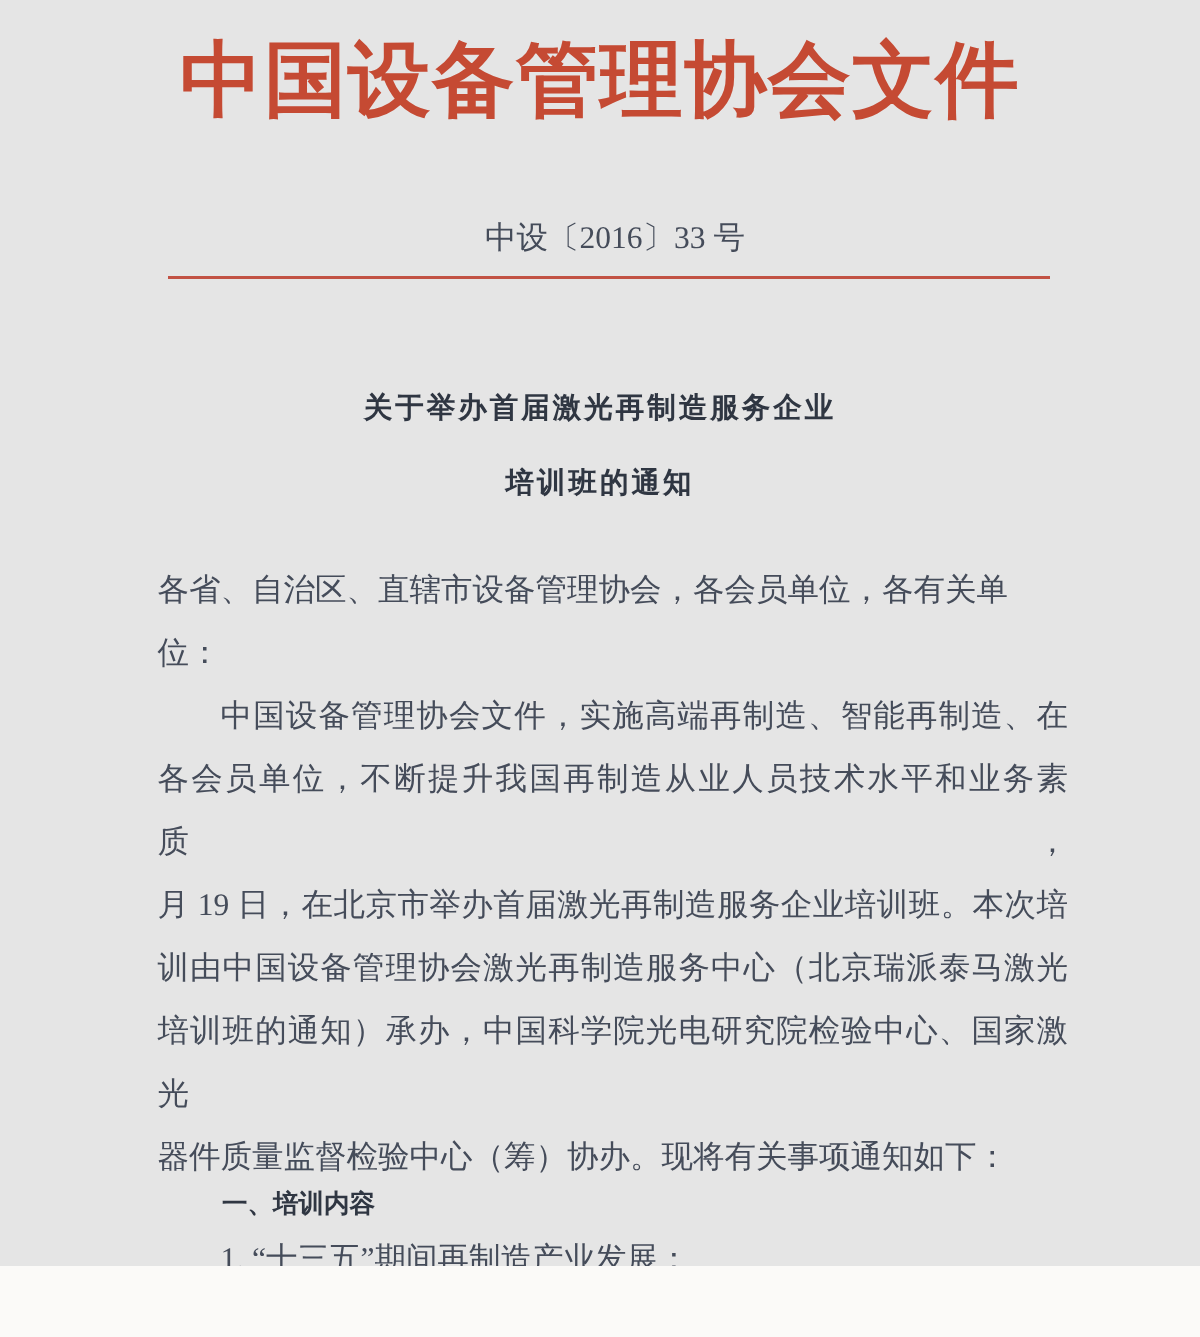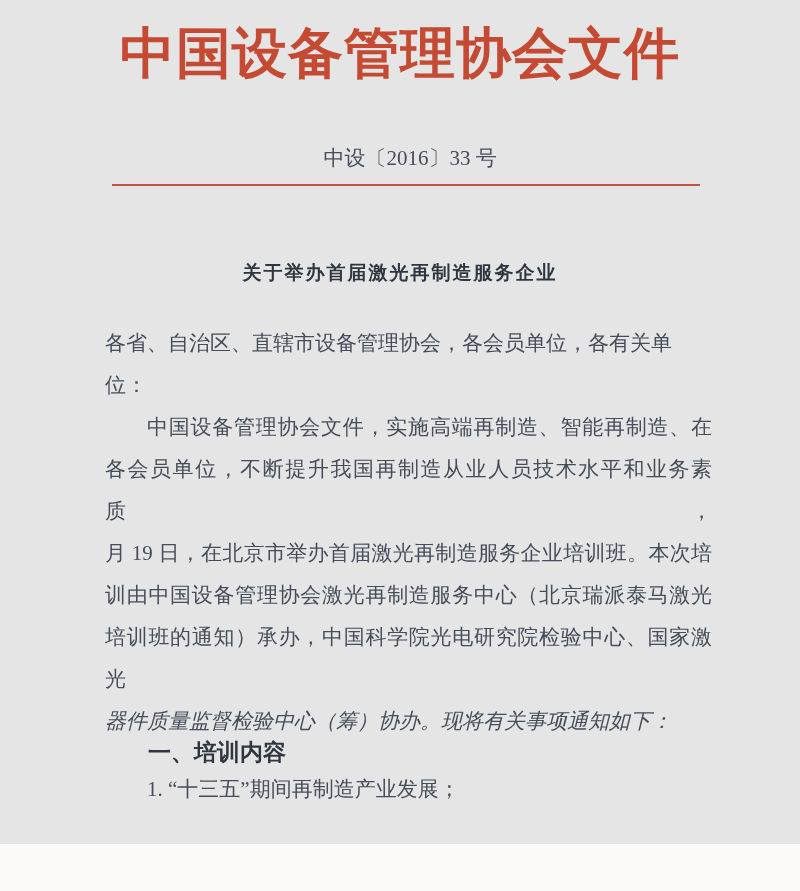--- a/index.html
+++ b/index.html
@@ -56,27 +56,26 @@
   }
   .text-line { line-height: 42px; }
   .para .text-line {
     text-align: justify;
     text-align-last: justify;
   }
   .para .text-line:first-child { text-indent: 42px; }
   .para .text-line:last-child {
     text-align: center;
     text-align-last: left;
-    font-style: italic;
   }
   .section-heading {
     margin-top: -10px;
     padding-left: 43px;
-    font-family: Liberation Serif, serif;
-    font-size: 23px;
+    font-family: Liberation Sans, sans-serif;
+    font-size: 17px;
     line-height: 42px;
     font-weight: 700;
     color: var(--heading-text, #2f3642);
   }
   .list { margin-top: -6px; }
   .list .text-line { padding-left: 42px; }
   .page-number {
     position: absolute;
     left: 618px;
     top: 862px;
@@ -92,20 +91,21 @@
 <div class="page">
 
   <h1 class="letterhead">中国设备管理协会文件</h1>
 
   <div class="doc-number">中设〔2016〕33 号</div>
 
   <div class="red-rule"></div>
 
   <h2 class="notice-title">
     <span>关于举办首届激光再制造服务企业</span>
+    <span>培训班的通知</span>
   </h2>
 
   <div class="body-block">
     <div class="text-line">各省、自治区、直辖市设备管理协会，各会员单位，各有关单位：</div>
 
     <div class="para">
         <div class="text-line">中国设备管理协会文件，实施高端再制造、智能再制造、在</div>
         <div class="text-line">各会员单位，不断提升我国再制造从业人员技术水平和业务素质，</div>
         <div class="text-line">月 19 日，在北京市举办首届激光再制造服务企业培训班。本次培</div>
         <div class="text-line">训由中国设备管理协会激光再制造服务中心（北京瑞派泰马激光</div>

